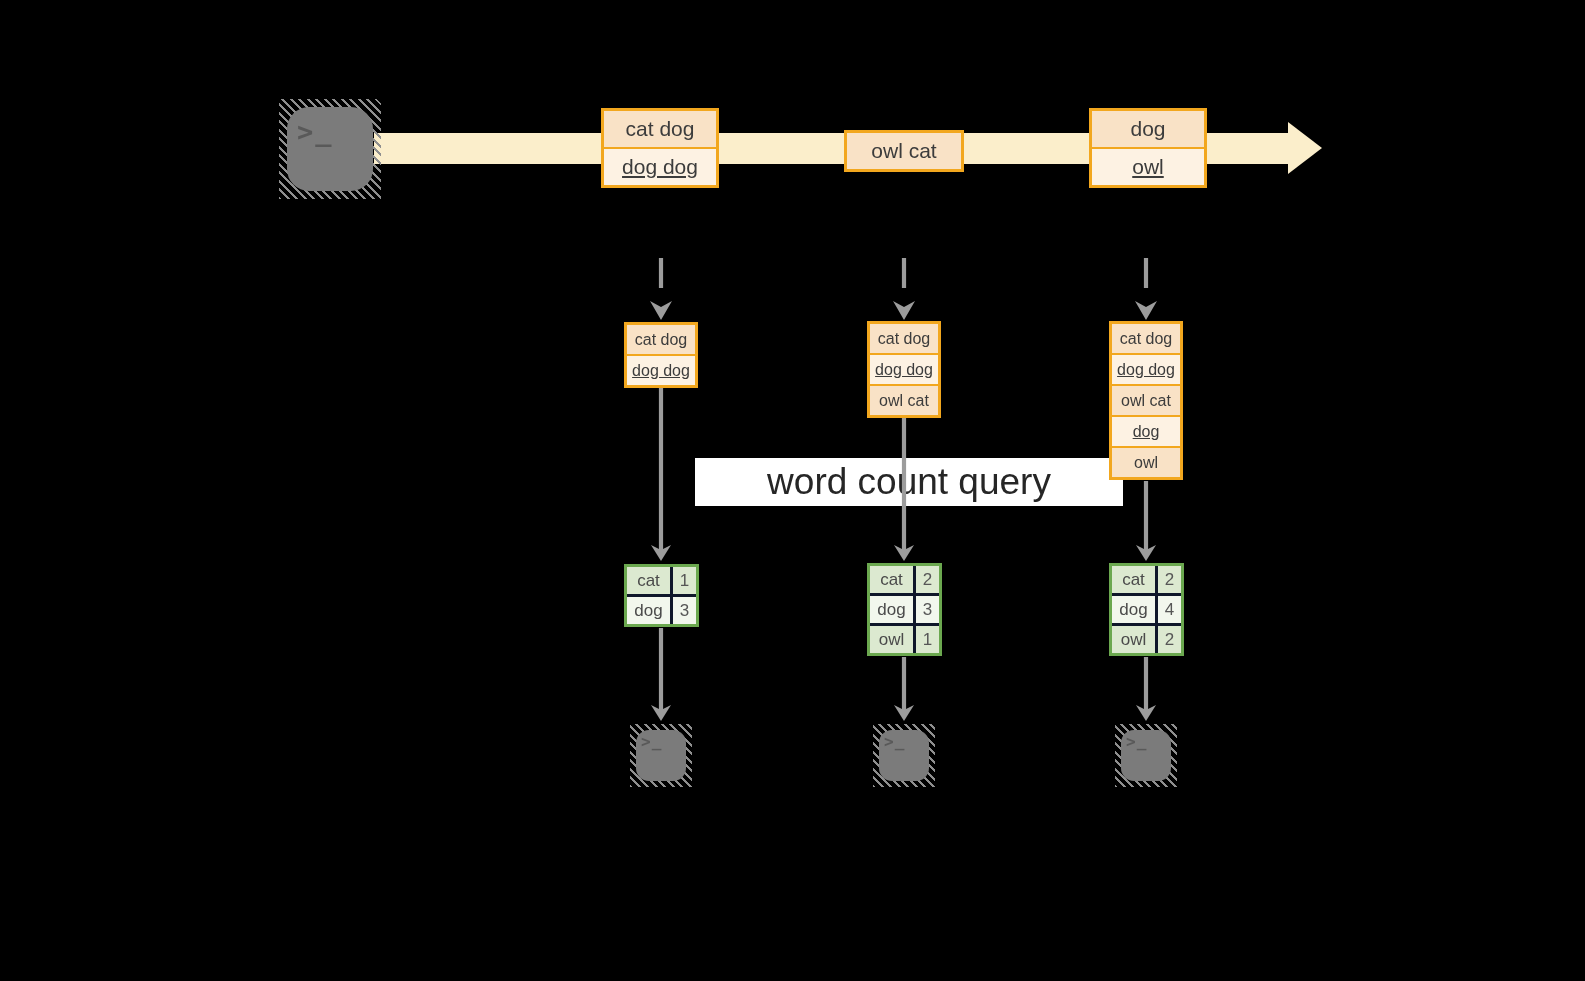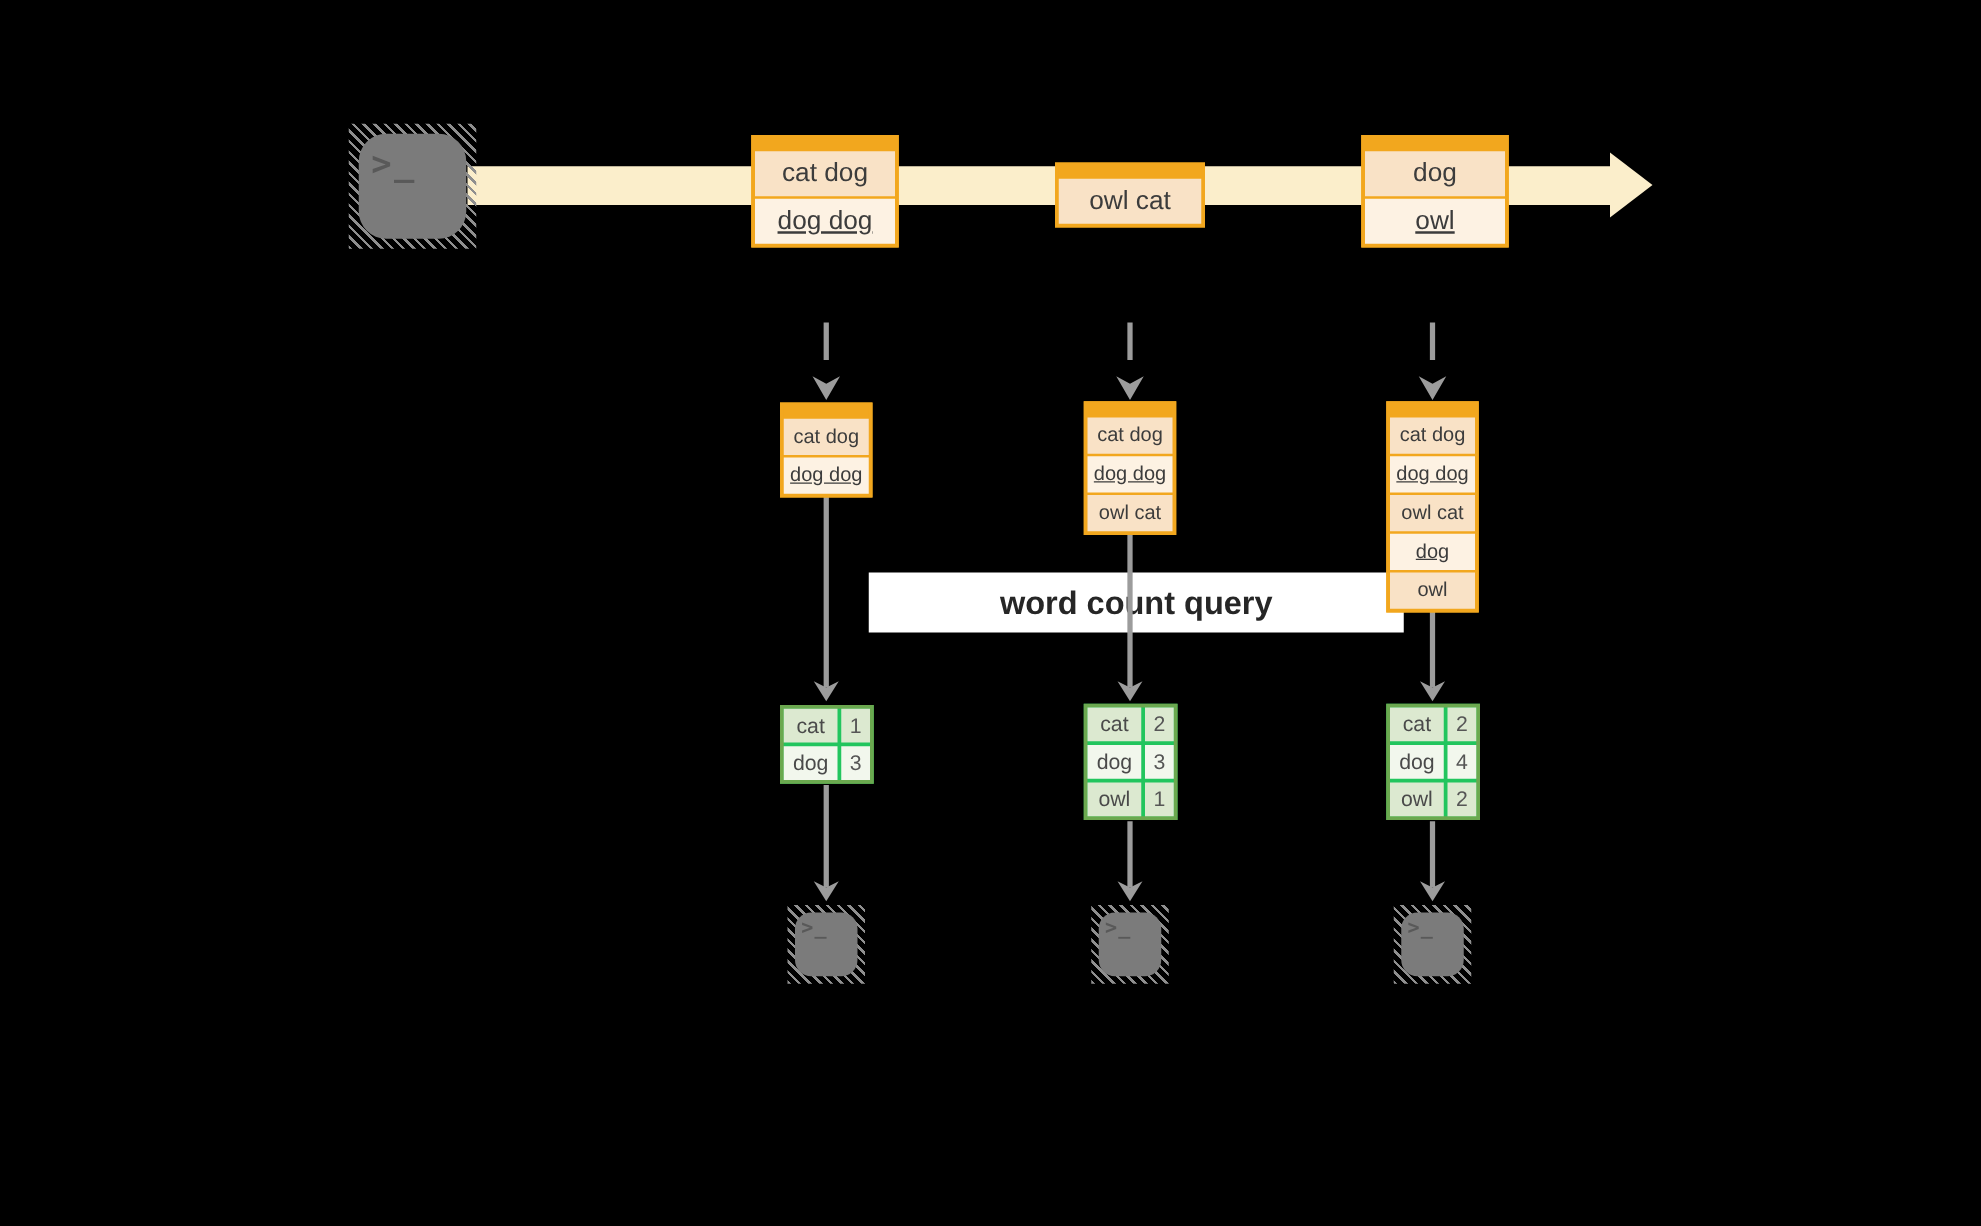--- a/index.html
+++ b/index.html
@@ -18,34 +18,34 @@
   .term .glyph{position:absolute;color:#595959;font-weight:700;font-family:"DejaVu Sans Mono","Liberation Mono",monospace;}
   .term-big{left:279px;top:99px;width:102px;height:100px;}
   .term-big .inner{inset:8px;border-radius:22px;}
   .term-big .glyph{left:18px;top:17px;font-size:27px;letter-spacing:2px;}
   .term-sm{width:62px;height:63px;top:724px;}
   .term-sm .inner{inset:6px;border-radius:13px;}
   .term-sm .glyph{left:11px;top:8px;font-size:16px;letter-spacing:1px;}
 
   
   .obox{position:absolute;z-index:3;border:3px solid #f2a71e;box-sizing:border-box;background:#f2a71e;}
-  .obox .row{display:flex;align-items:center;justify-content:center;color:#3c3c3c;margin-top:10px;}
+  .obox .row{display:flex;align-items:center;justify-content:center;color:#3c3c3c;}
   .obox .row + .row{margin-top:2px;}
   .row-peach{background:#f9e2c6;}
   .row-cream{background:#fdf2e3;text-decoration:underline;}
   .batch .row{height:36px;font-size:21px;}
   .stack .row{height:29px;font-size:16px;}
 
   
   .query-band{position:absolute;left:695px;top:458px;width:428px;height:48px;background:#ffffff;z-index:1;
     display:flex;align-items:center;justify-content:center;}
-  .query-band span{font-size:26px;color:#262626;font-weight:bold;}
+  .query-band span{font-size:37px;color:#262626;}
 
   
-  .gtable{position:absolute;z-index:3;border:3px solid #6ba84f;box-sizing:border-box;background:#22c55e;}
+  .gtable{position:absolute;z-index:3;border:3px solid #6ba84f;box-sizing:border-box;background:#0f172a;}
   .grow{display:flex;height:27px;}
   .grow + .grow{margin-top:3px;}
   .gname{width:43px;margin-right:3px;display:flex;align-items:center;justify-content:center;font-size:17px;color:#4a4a4a;}
   .gval{flex:1;display:flex;align-items:center;justify-content:center;font-size:17px;color:#565656;}
   .g-light .gname,.g-light .gval{background:#dce9d0;}
   .g-pale .gname,.g-pale .gval{background:#f2f7ed;}
 
   
   svg.arrows{position:absolute;left:0;top:0;z-index:2;}
   .aline{stroke:#9c9c9c;stroke-width:4.2px;fill:none;}

